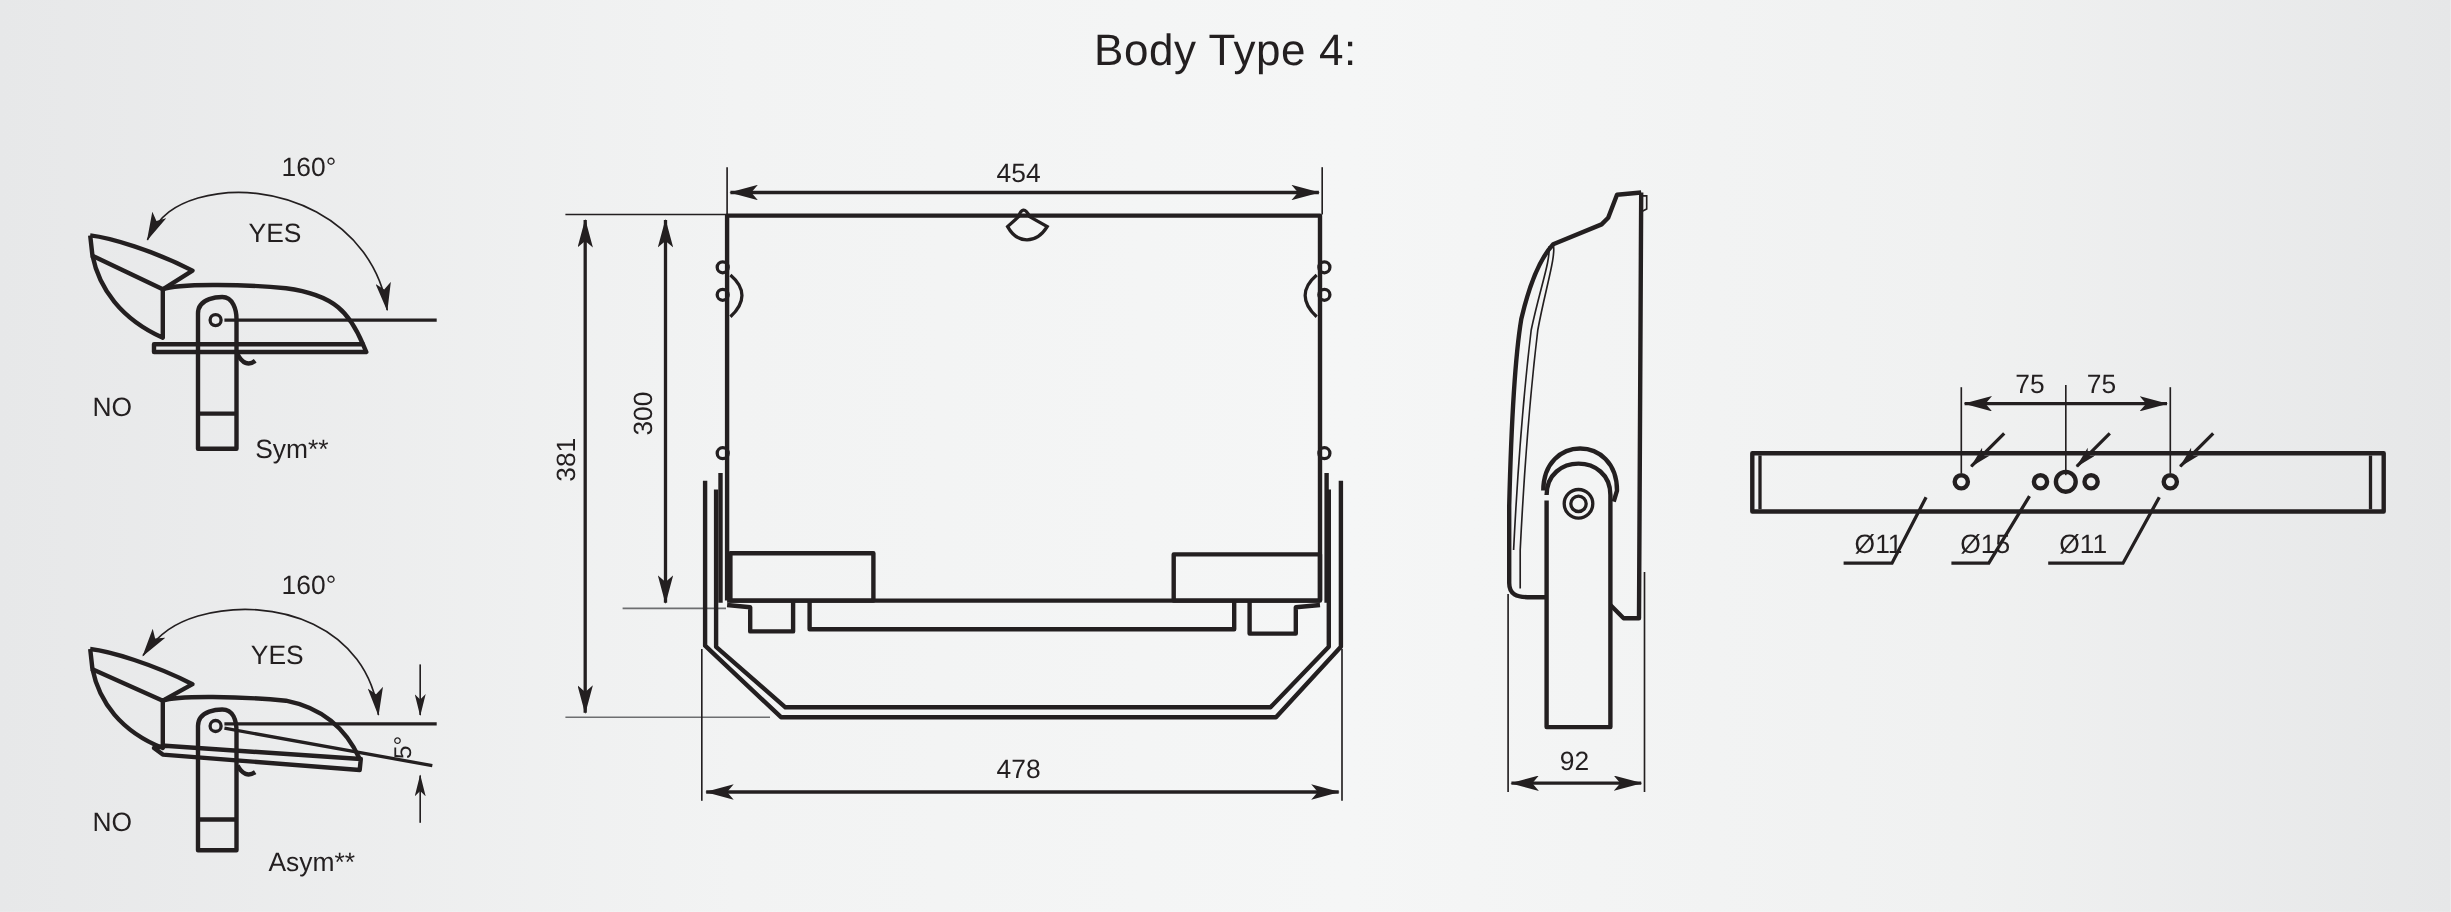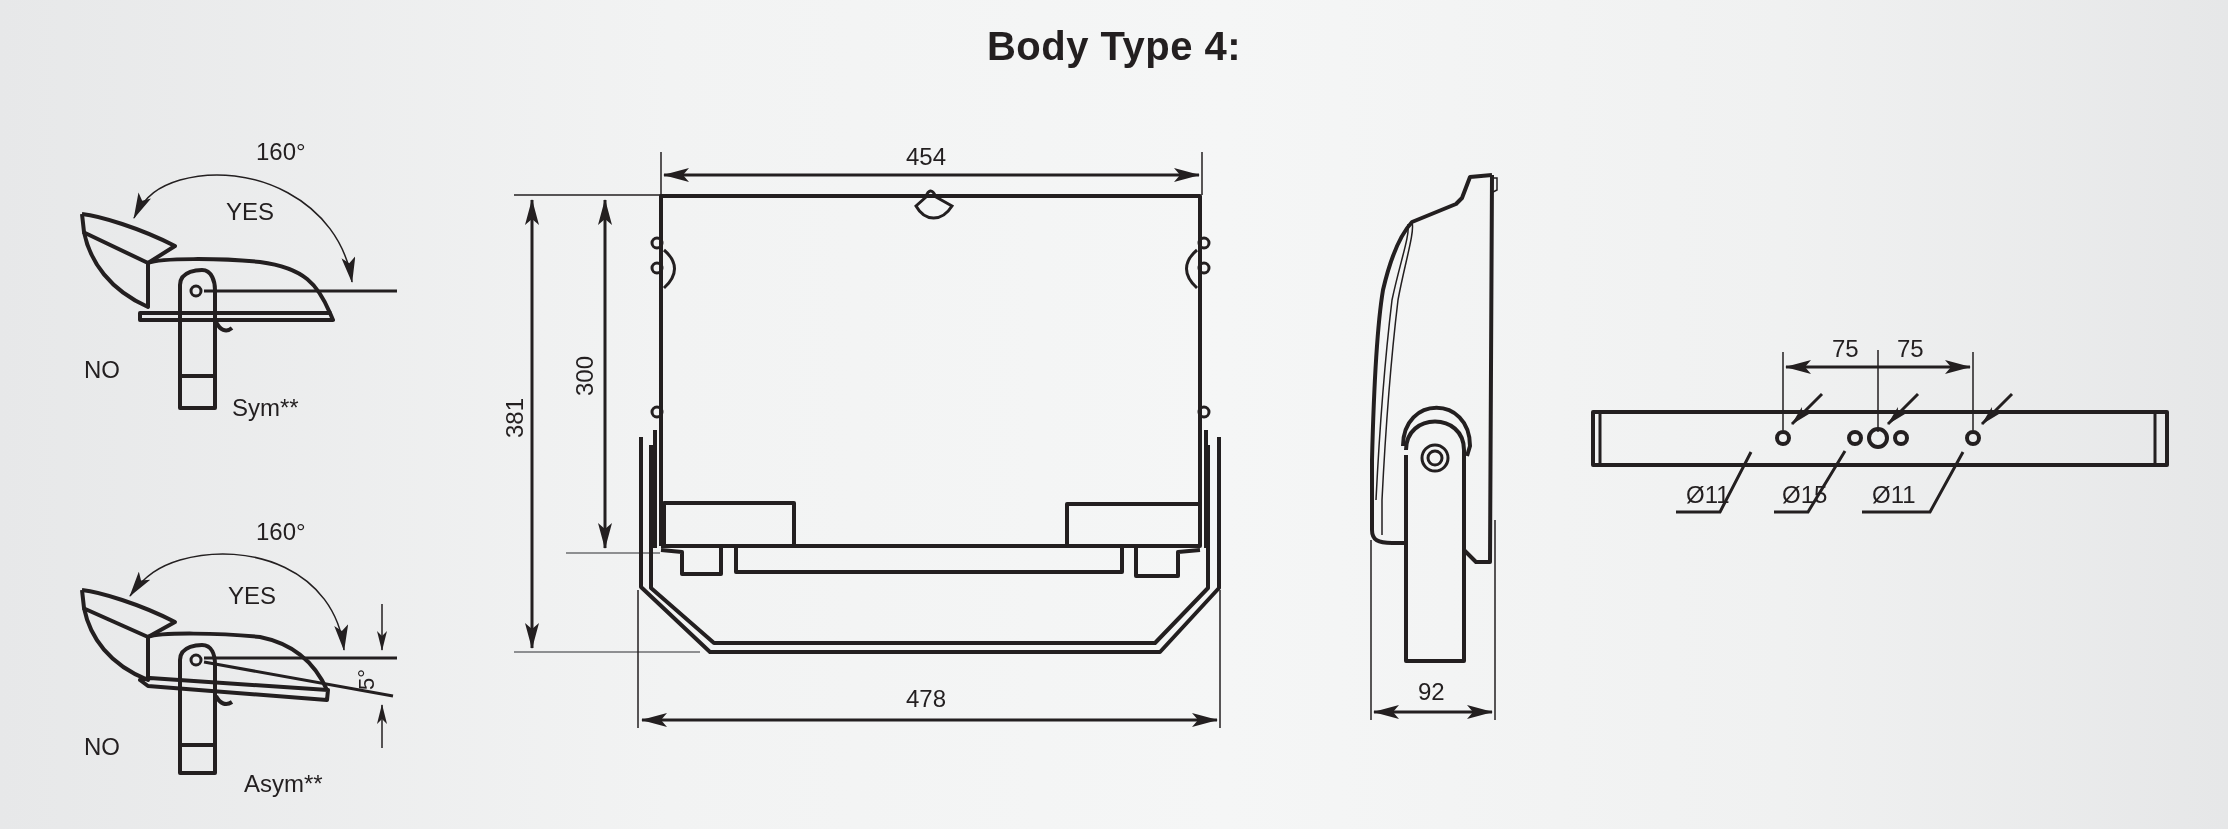--- a/index.html
+++ b/index.html
@@ -4,21 +4,21 @@
 <style>
   html, body { margin: 0; padding: 0; }
   body {
     width: 2228px; height: 829px; overflow: hidden;
     background: linear-gradient(90deg, #e7e8e9 0%, #f2f3f3 30%, #f5f6f6 55%, #f0f1f1 80%, #e6e7e8 100%);
     position: relative;
     font-family: "Liberation Sans", sans-serif;
   }
   .title {
     position: absolute; left: 0; width: 2228px; top: 24px;
-    text-align: center; font-weight: bold; font-size: 40px; color: #231f20;
+    text-align: center; font-weight: normal; font-size: 40px; color: #231f20;
     letter-spacing: 0.5px;
   }
   svg.drawing { position: absolute; left: 0; top: 0; }
   .lbl { font-family: "Liberation Sans", sans-serif; fill: #231f20; font-size: 24px; }
   .lbl-sm { font-family: "Liberation Sans", sans-serif; fill: #231f20; font-size: 22px; }
   .thick { stroke: #231f20; stroke-width: 4; fill: none; stroke-linejoin: round; }
   .mid { stroke: #231f20; stroke-width: 3; fill: none; }
   .thin { stroke: #231f20; stroke-width: 1.5; fill: none; }
   .grey { stroke: #6d6e70; stroke-width: 1.5; fill: none; }
 </style>

